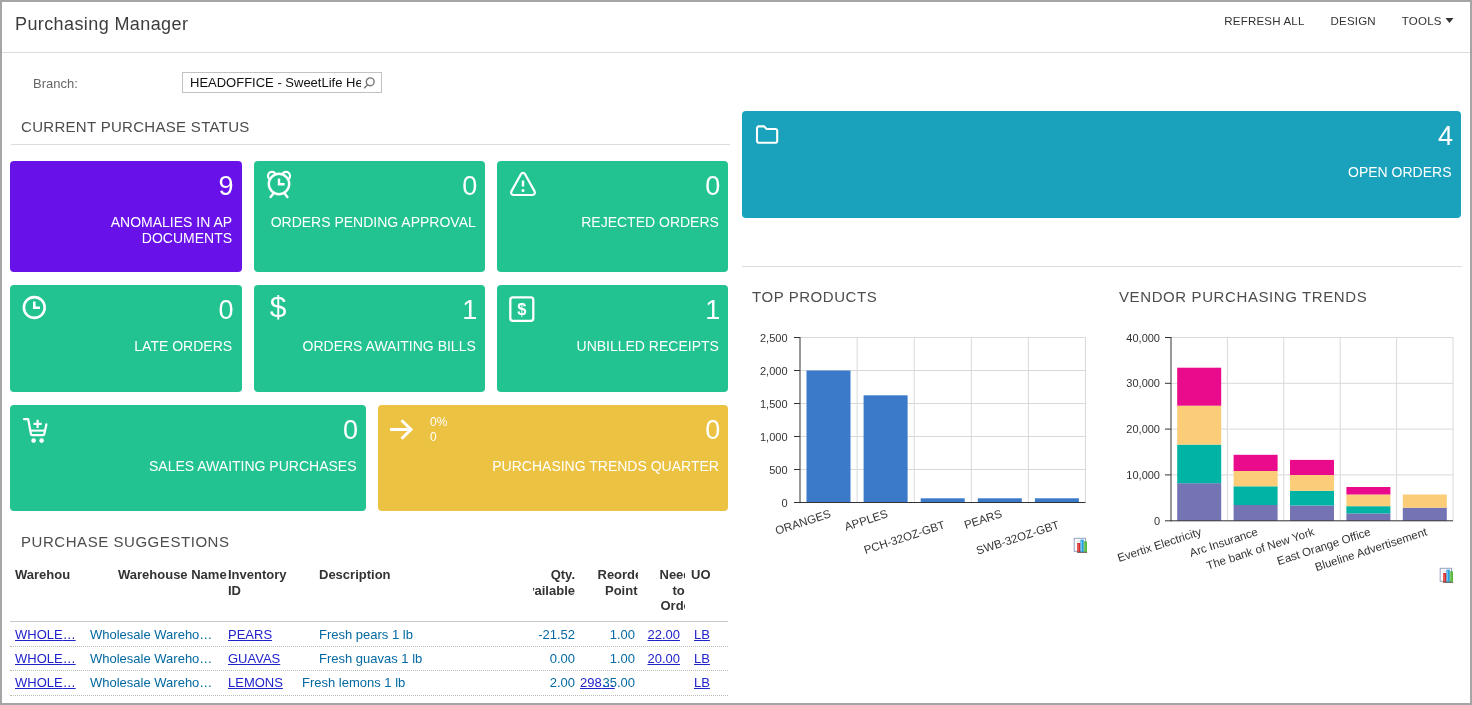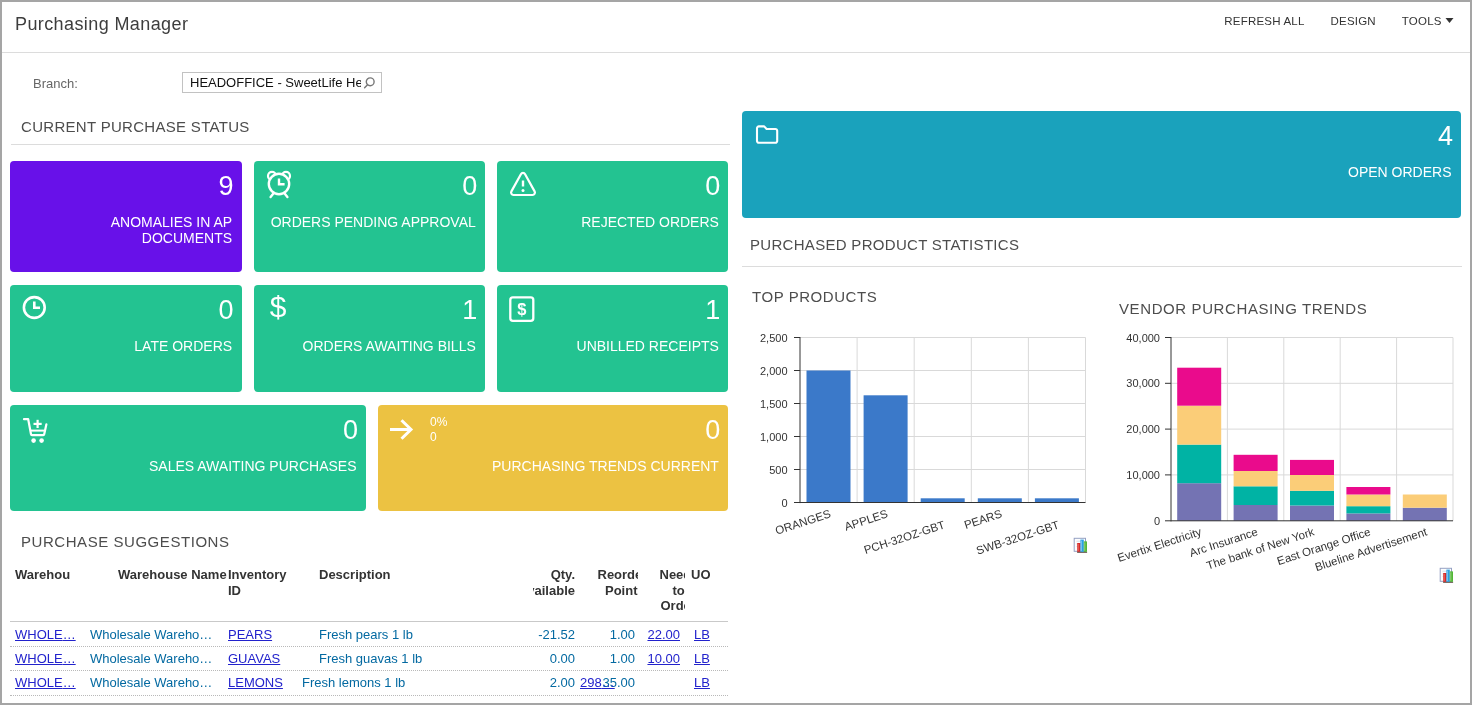--- a/index.html
+++ b/index.html
@@ -109,36 +109,35 @@
     <div class="lbl">SALES AWAITING PURCHASES</div>
   </div>
   <div class="tile yellow" style="left:378px;top:405px;width:350.4px;height:106px;">
     <svg class="ic" width="26" height="26" viewBox="0 0 26 26" style="left:10px;top:12px;">
       <line x1="2" y1="12.5" x2="21" y2="12.5" stroke="#fff" stroke-width="3"></line>
       <path d="M13.5 3.2 L23 12.5 L13.5 21.8" fill="none" stroke="#fff" stroke-width="3" stroke-linejoin="miter"></path>
     </svg>
     <div style="position:absolute;left:52px;top:415px;"></div>
     <div style="position:absolute;left:52px;top:10px;font-size:12px;line-height:14.5px;color:#fff;">0%<br>0</div>
     <div class="num">0</div>
-    <div class="lbl">PURCHASING TRENDS CURRENT</div>
+    <div class="lbl">PURCHASING TRENDS QUARTER</div>
   </div>
 
   <div class="tile teal" style="left:742px;top:111px;width:719px;height:107px;">
     <svg class="ic" width="24" height="21" viewBox="0 0 24 21" style="left:13px;top:13px;">
       <path d="M2 4.2 a1.8 1.8 0 0 1 1.8 -1.8 H9.2 L11.6 5 H20.4 a1.8 1.8 0 0 1 1.8 1.8 V17 a1.8 1.8 0 0 1 -1.8 1.8 H3.8 A1.8 1.8 0 0 1 2 17 Z" fill="none" stroke="#fff" stroke-width="2.1" stroke-linejoin="round"></path>
     </svg>
     <div class="num">4</div>
     <div class="lbl">OPEN ORDERS</div>
   </div>
 
-  <div class="sect" style="left:750px;top:236px;">PURCHASED PRODUCT STATISTICS</div>
   <div class="hr" style="left:742px;width:720px;top:266px"></div>
 
   <div class="sect" style="left:752px;top:288px;letter-spacing:.55px;">TOP PRODUCTS</div>
-  <div class="sect" style="left:1119px;top:300px;letter-spacing:.6px;text-align:center;">VENDOR PURCHASING TRENDS</div>
+  <div class="sect" style="left:1119px;top:288px;letter-spacing:.6px;text-align:center;">VENDOR PURCHASING TRENDS</div>
 
   <svg class="abs" style="left:742px;top:320px;" width="360" height="250" viewBox="742 320 360 250">
     <g stroke="#d9d9d9" stroke-width="1">
       <line x1="800" y1="337.5" x2="1085.5" y2="337.5"></line>
       <line x1="800" y1="370.5" x2="1085.5" y2="370.5"></line>
       <line x1="800" y1="403.5" x2="1085.5" y2="403.5"></line>
       <line x1="800" y1="436.5" x2="1085.5" y2="436.5"></line>
       <line x1="800" y1="469.5" x2="1085.5" y2="469.5"></line>
       <line x1="857.1" y1="337.5" x2="857.1" y2="502.5"></line>
       <line x1="914.2" y1="337.5" x2="914.2" y2="502.5"></line>
@@ -295,21 +294,21 @@
   <div class="cell link" style="left:580px;top:627px;width:100px;text-align:right;">22.00</div>
   <div class="cell link" style="left:694px;top:627px;">LB</div>
   <div class="dot" style="left:10px;width:718px;top:646px;"></div>
 
   <div class="cell link" style="left:15px;top:651px;">WHOLE<span style="text-decoration:none">…</span></div>
   <div class="cell" style="left:90px;top:651px;">Wholesale Wareho…</div>
   <div class="cell link" style="left:228px;top:651px;">GUAVAS</div>
   <div class="cell" style="left:319px;top:651px;">Fresh guavas 1 lb</div>
   <div class="cell" style="left:475px;top:651px;width:100px;text-align:right;">0.00</div>
   <div class="cell" style="left:535px;top:651px;width:100px;text-align:right;">1.00</div>
-  <div class="cell link" style="left:580px;top:651px;width:100px;text-align:right;">10.00</div>
+  <div class="cell link" style="left:580px;top:651px;width:100px;text-align:right;">20.00</div>
   <div class="cell link" style="left:694px;top:651px;">LB</div>
   <div class="dot" style="left:10px;width:718px;top:670px;"></div>
 
   <div class="cell link" style="left:15px;top:675px;">WHOLE<span style="text-decoration:none">…</span></div>
   <div class="cell" style="left:90px;top:675px;">Wholesale Wareho…</div>
   <div class="cell link" style="left:228px;top:675px;">LEMONS</div>
   <div class="cell" style="left:302px;top:675px;">Fresh lemons 1 lb</div>
   <div class="cell" style="left:475px;top:675px;width:100px;text-align:right;">2.00</div>
   <div class="cell" style="left:535px;top:675px;width:100px;text-align:right;">35.00</div>
   <div class="cell link" style="left:580px;top:675px;width:96px;">298<span style="text-decoration:none">…</span></div>

